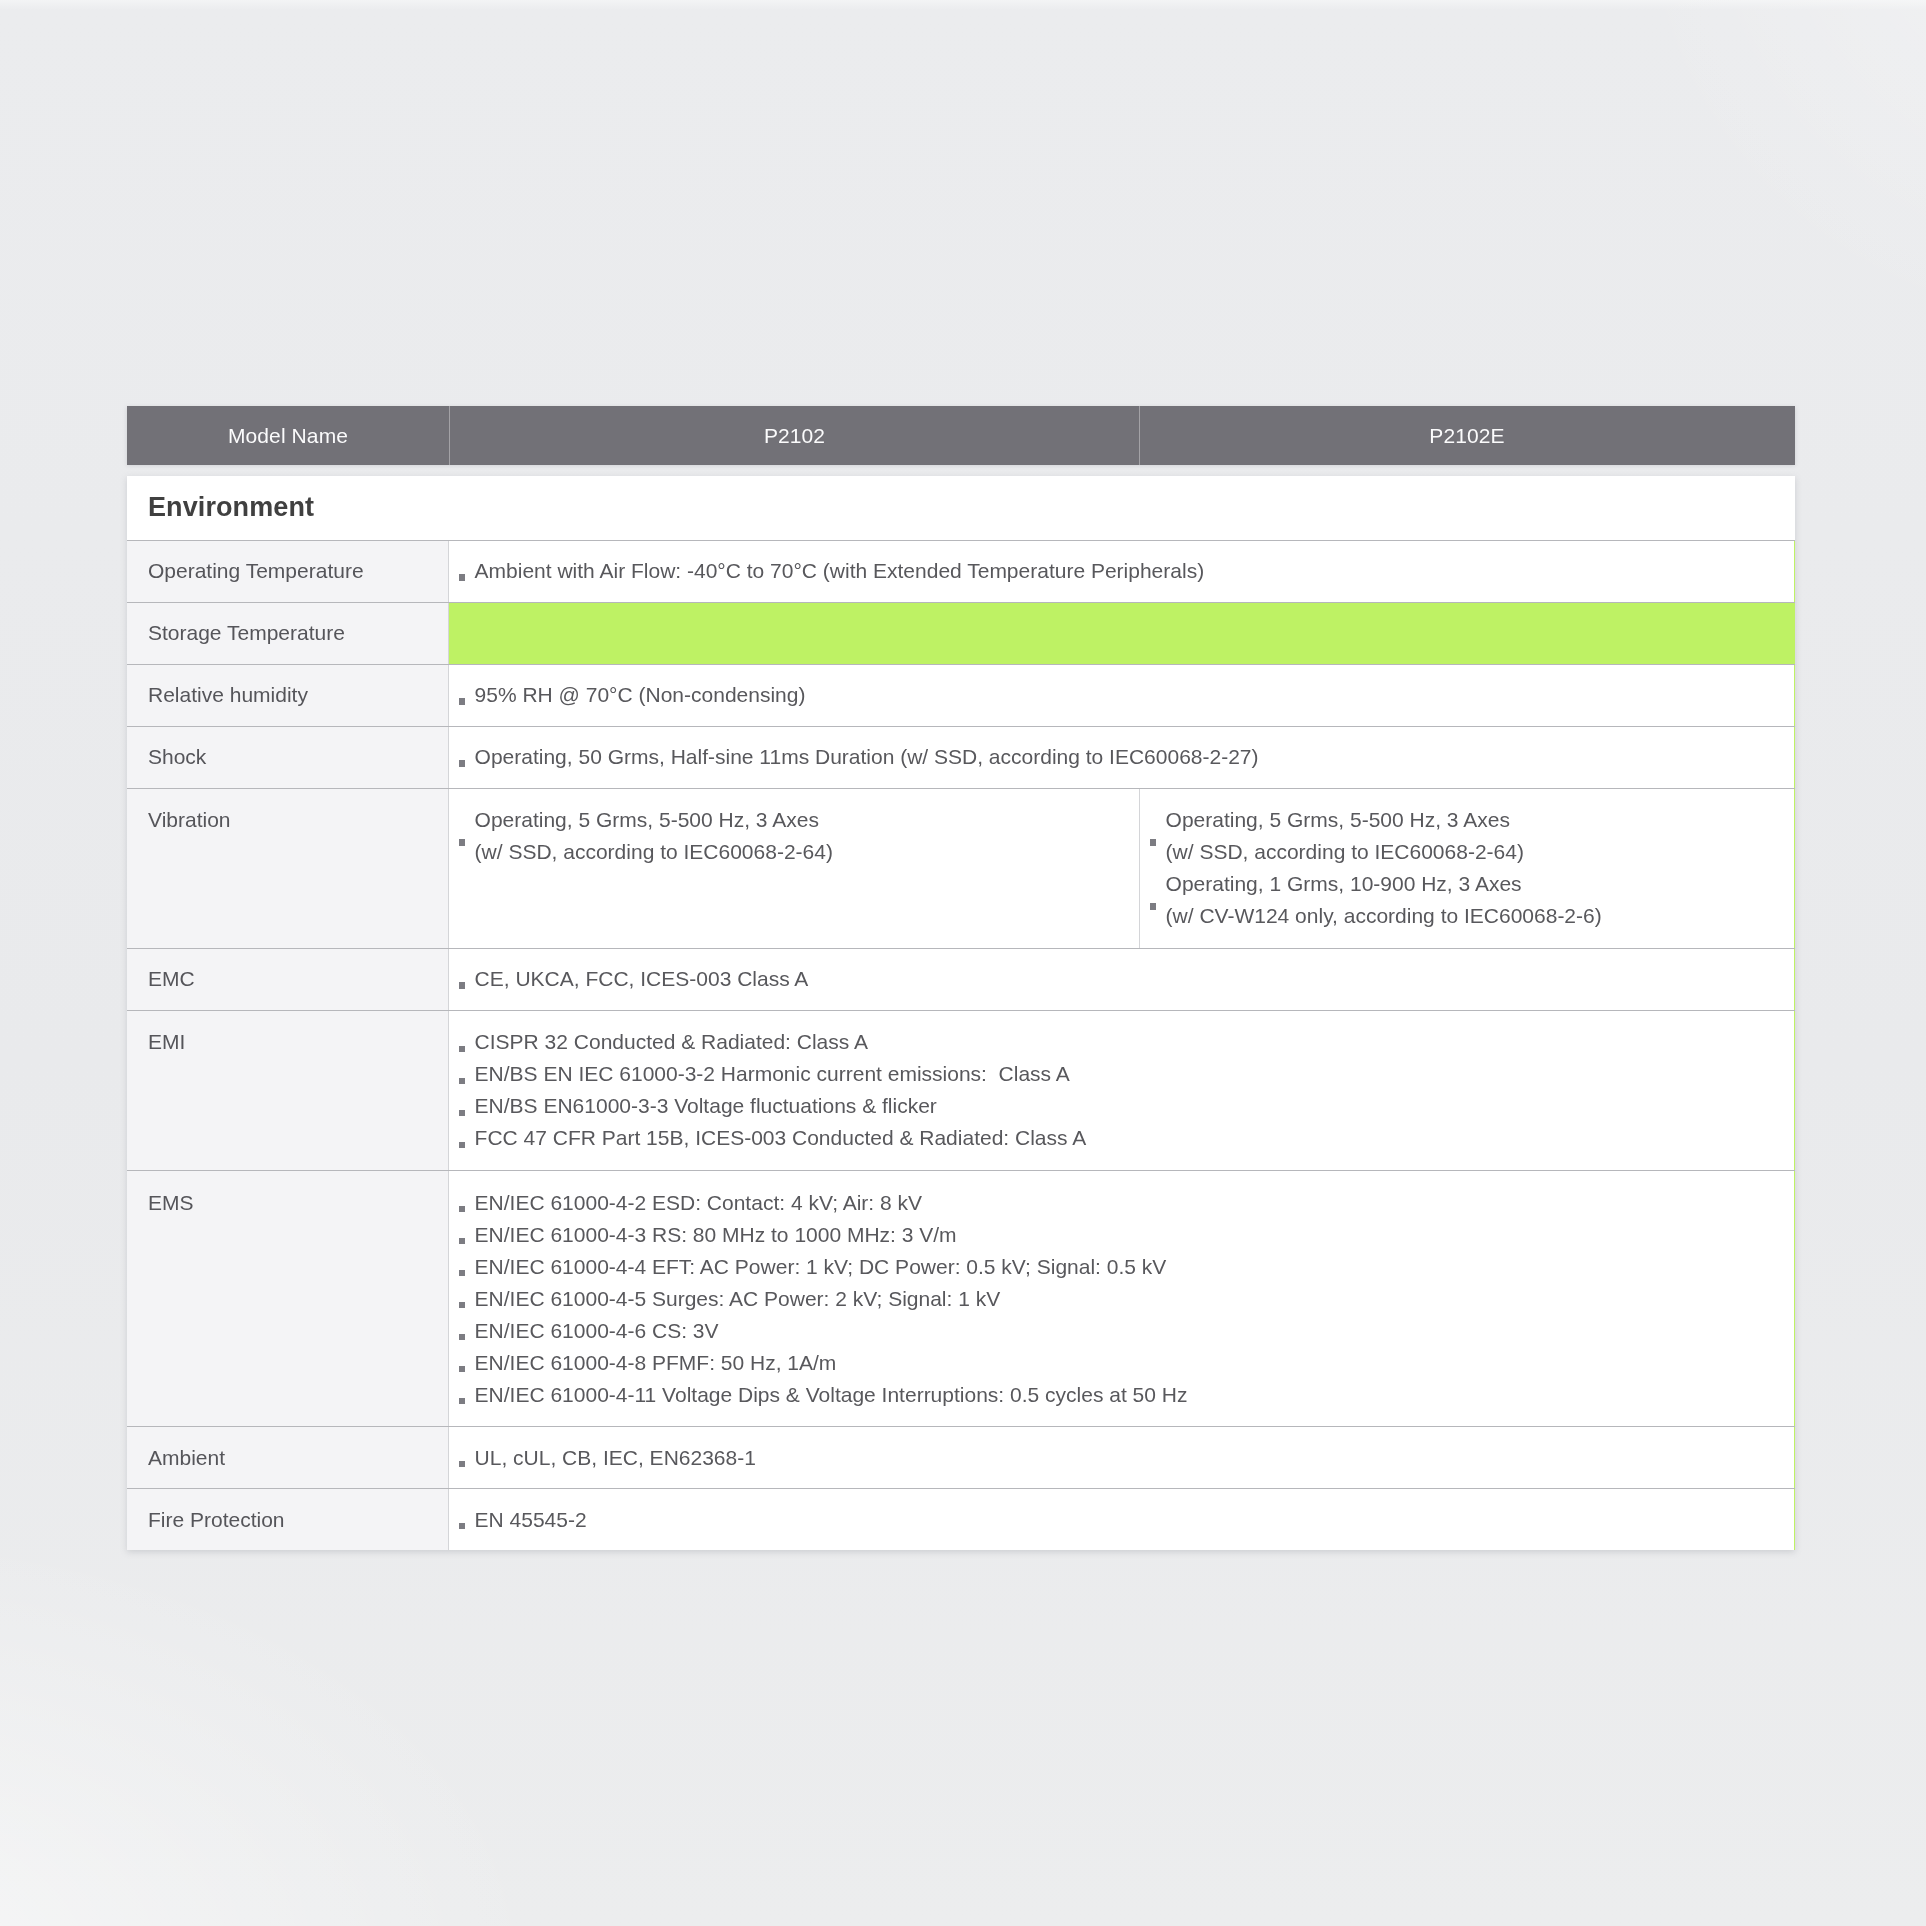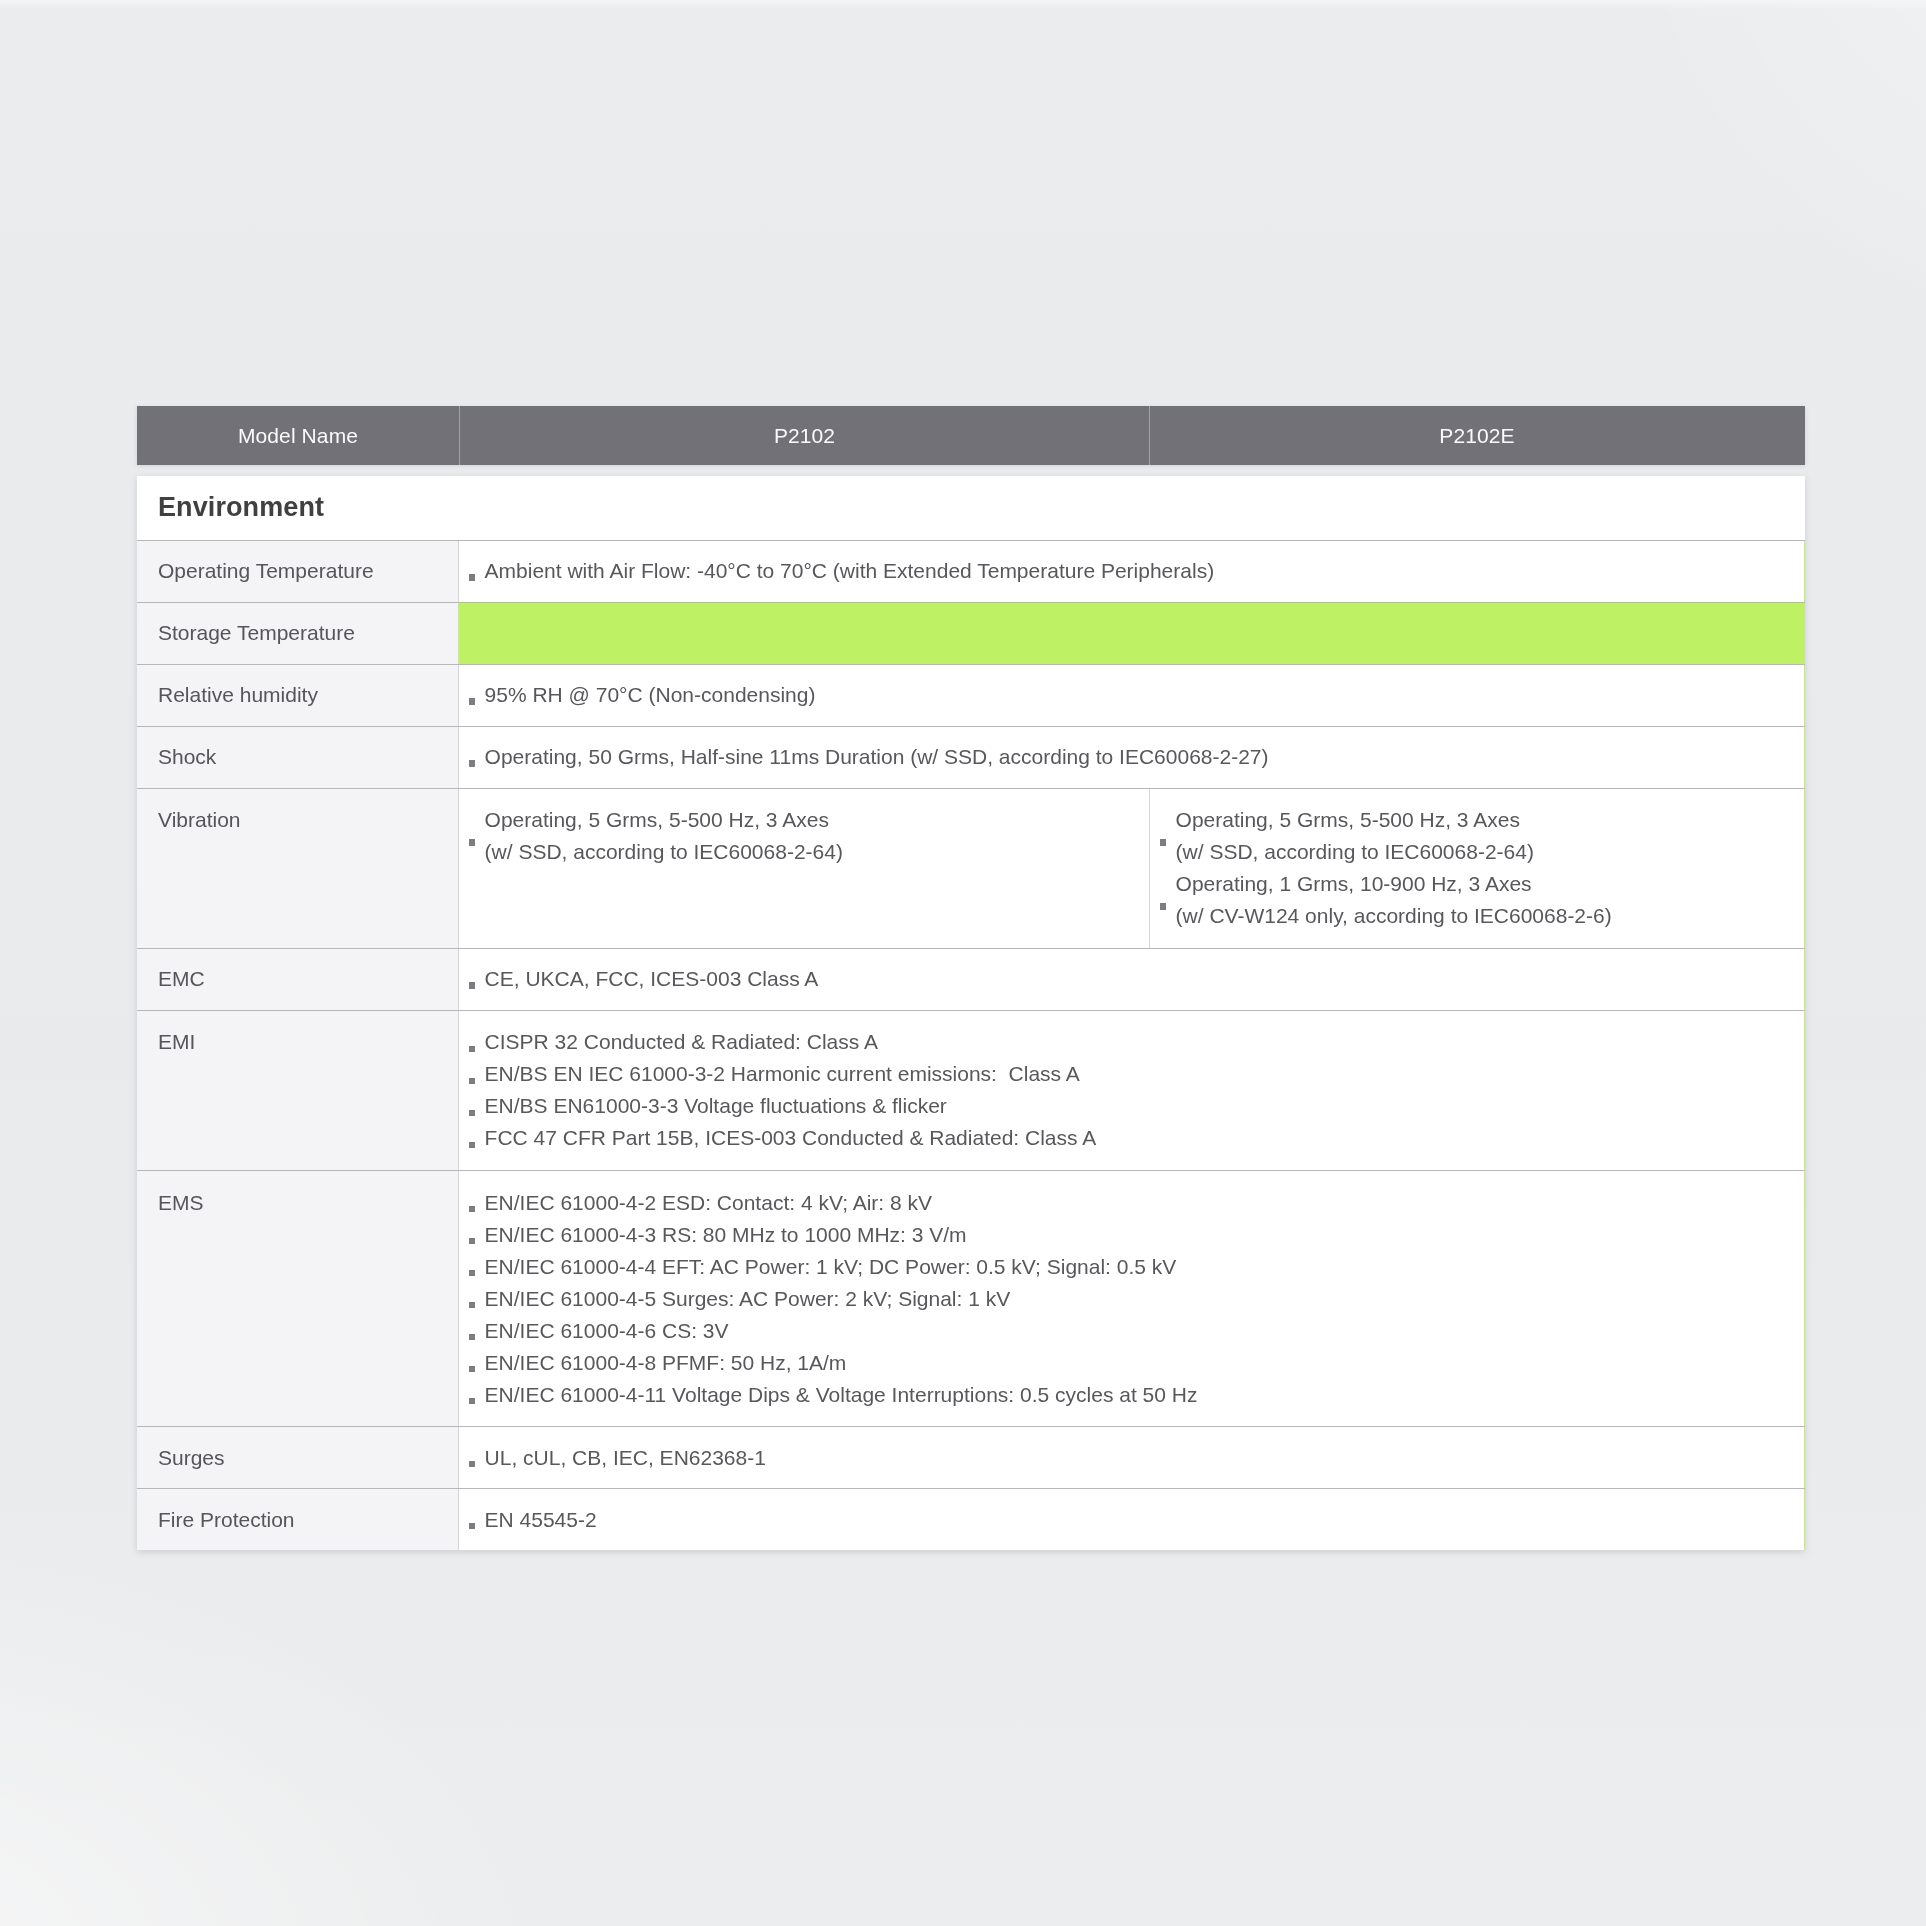--- a/index.html
+++ b/index.html
@@ -6,21 +6,21 @@
   html,body { width:1926px; height:1926px; }
   body {
     font-family: "Liberation Sans", "DejaVu Sans", sans-serif;
     background:
       radial-gradient(1133px 708px at -8% 102%, rgba(255,255,255,0.55), rgba(255,255,255,0) 62%),
       radial-gradient(849px 849px at 108% -6%, rgba(255,255,255,0.35), rgba(255,255,255,0) 55%),
       linear-gradient(180deg, #f3f4f5 0px, #ebecee 10px, #e9eaec 55%, #ecedee 100%);
     position:relative;
     overflow:hidden;
   }
-  .page { position:absolute; inset:0;margin-left:10px; }
+  .page { position:absolute; inset:0; }
 
   .spec-table { position:absolute; left:127px; top:406px; width:1668px; }
 
   
   .thead {
     display:grid;
     grid-template-columns:322px 690px 655px;
     height:59px;
     background:#727177;
     box-shadow:0 1.4px 4.2px rgba(115,120,126,0.25);
@@ -200,21 +200,21 @@
                 <span class="bullet"></span>
                 <div class="itemtext"><div class="line">EN/IEC 61000-4-8 PFMF: 50 Hz, 1A/m</div></div>
               </div>
               <div class="item">
                 <span class="bullet"></span>
                 <div class="itemtext"><div class="line">EN/IEC 61000-4-11 Voltage Dips &amp; Voltage Interruptions: 0.5 cycles at 50 Hz</div></div>
               </div>
             </div>
           </div>
           <div class="row">
-            <div class="cell label-cell">Surges</div>
+            <div class="cell label-cell">Ambient</div>
             <div class="cell value-cell span2">
               <div class="item">
                 <span class="bullet"></span>
                 <div class="itemtext"><div class="line">UL, cUL, CB, IEC, EN62368-1</div></div>
               </div>
             </div>
           </div>
           <div class="row">
             <div class="cell label-cell">Fire Protection</div>
             <div class="cell value-cell span2">

